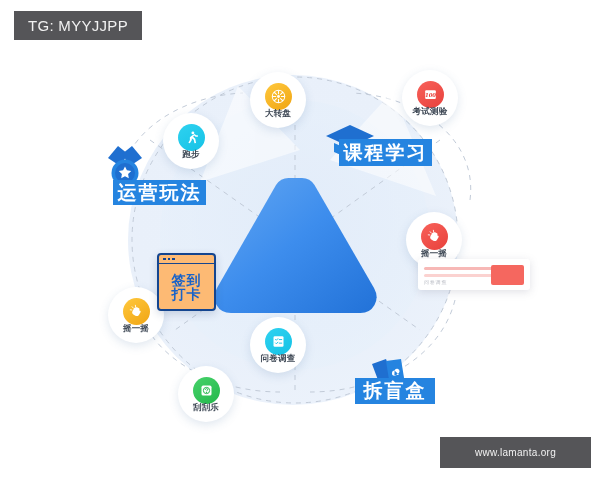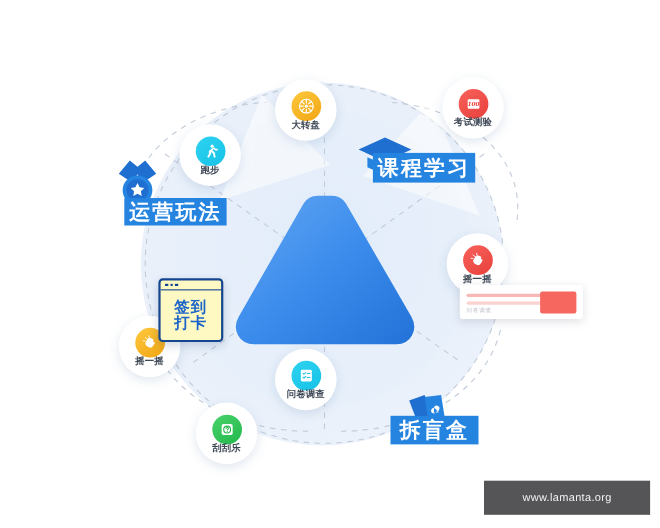--- a/index.html
+++ b/index.html
@@ -62,22 +62,22 @@
     font-size:19px;font-weight:bold;letter-spacing:2px;
     display:flex;align-items:center;justify-content:center;
     font-family:"DejaVu Sans",sans-serif;
   }
   #pill-vote{left:113px;top:180px;width:93px;height:25px;}
   #pill-course{left:339px;top:139px;width:93px;height:27px;}
   #pill-box{left:355px;top:378px;width:80px;height:26px;}
 
   
   #card-signin{
-    position:absolute;left:144px;top:253px;width:55px;height:54px;
-    background:#fef9c3;border:2.5px solid #14458f;border-radius:4px;
+    position:absolute;left:157px;top:253px;width:55px;height:54px;
+    background:#fdba74;border:2.5px solid #14458f;border-radius:4px;
     box-shadow:0 3px 9px rgba(40,70,120,.2);
   }
   #card-signin .bar{
     position:absolute;left:0;right:0;top:0;height:9px;
     border-bottom:1.5px solid #14458f;
     display:flex;align-items:center;gap:2px;padding-left:4px;box-sizing:border-box;
   }
   #card-signin .dot{width:2.5px;height:2.5px;background:#14458f;}
   #card-signin .txt{
     position:absolute;left:0;right:0;top:10px;bottom:0;
@@ -282,15 +282,16 @@
     </div>
   </div>
 
   <div id="card-input">
     <div class="ln ln1"></div>
     <div class="ln ln2"></div>
     <div class="cjk">问卷调查</div>
     <div class="blk"></div>
   </div>
 
+  <div class="wm" id="wm-top">TG: MYYJJPP</div>
   <div class="wm" id="wm-bottom">www.lamanta.org</div>
 
 </div>
 
 </body></html>

